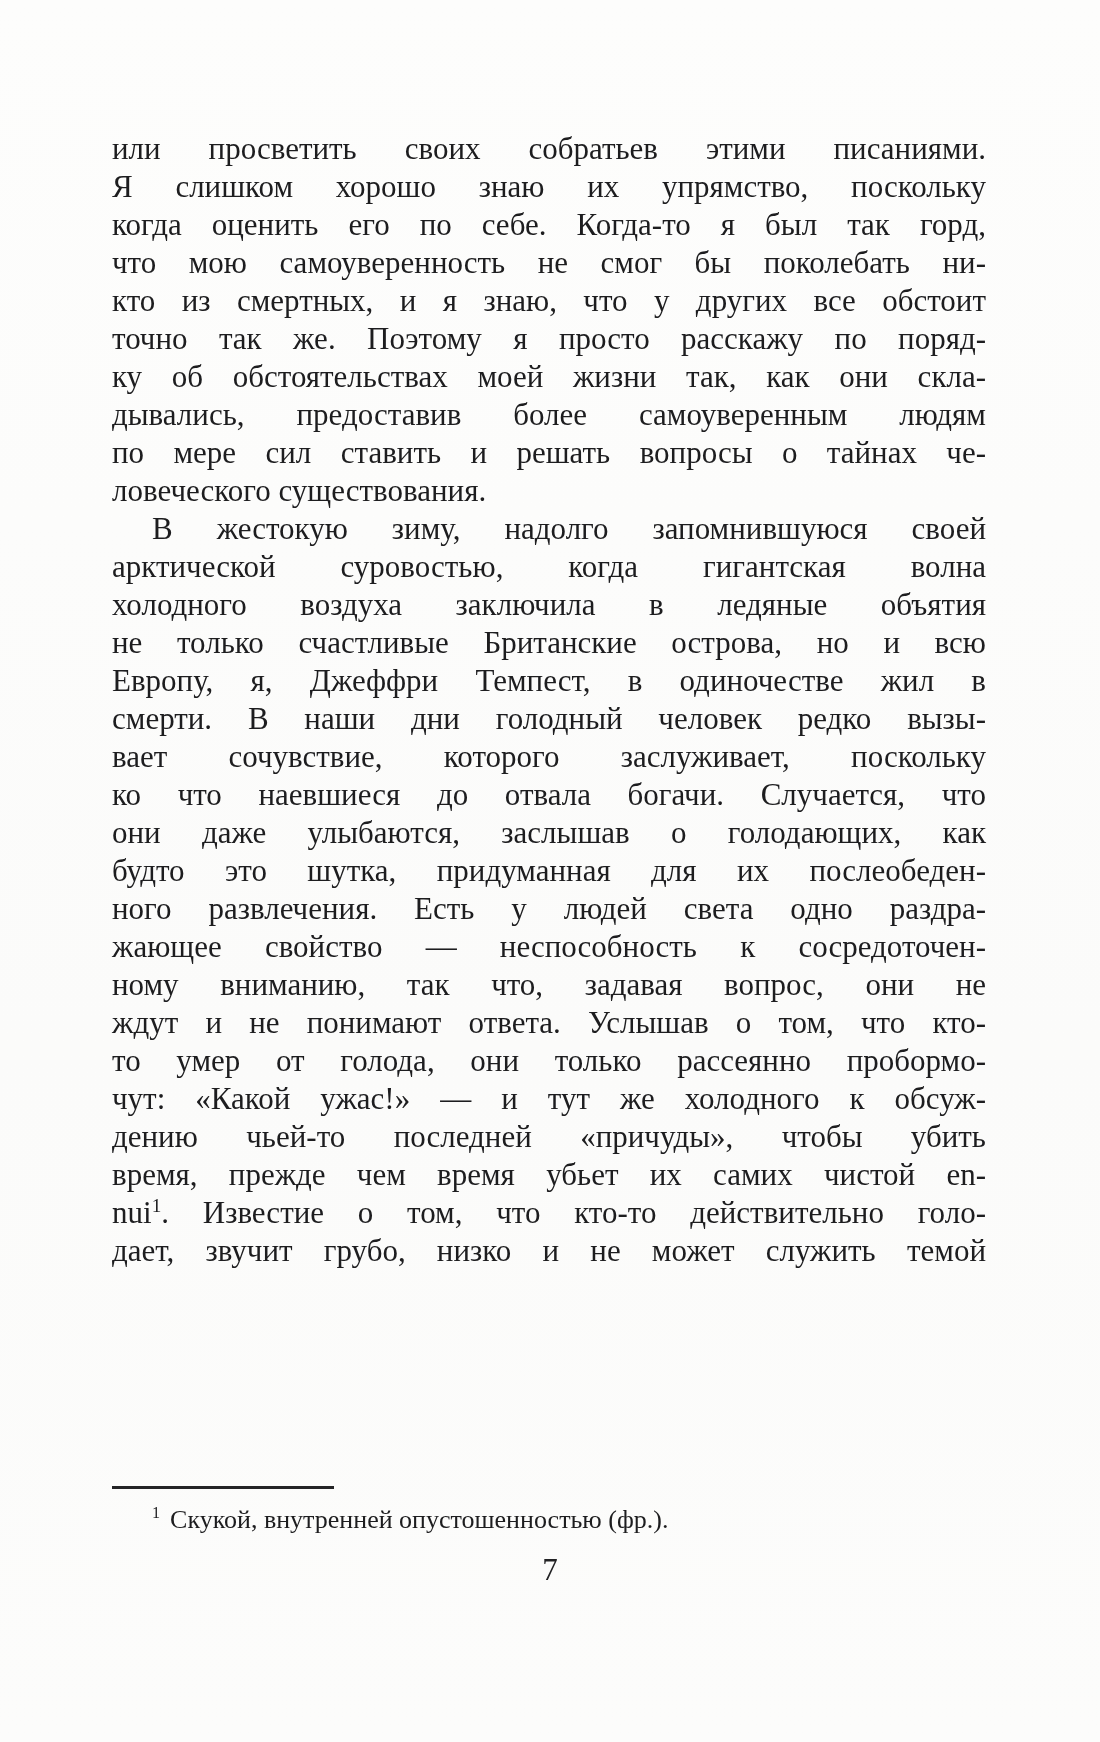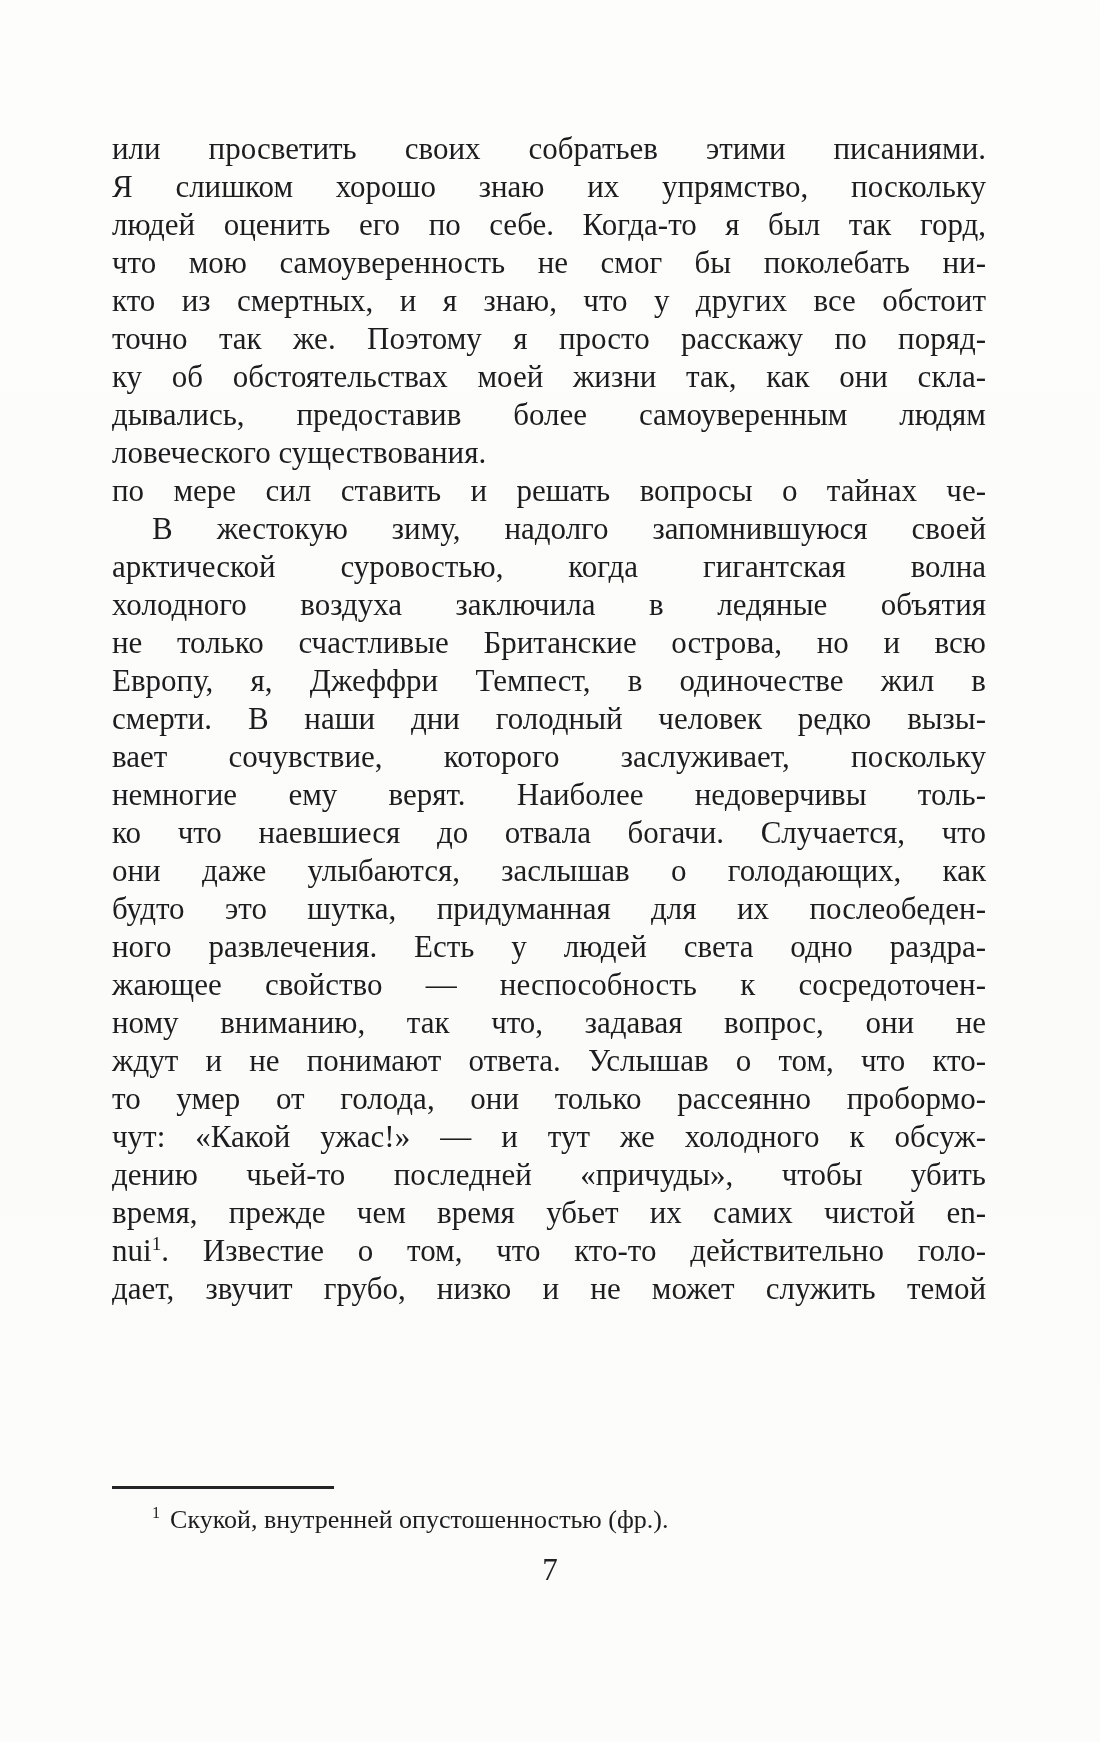--- a/index.html
+++ b/index.html
@@ -75,38 +75,37 @@
 </style>
 </head>
 <body>
 
 <div class="page">
 
   <div class="textblock">
     <div class="para">
         <div class="line"><span>или просветить своих собратьев этими писаниями.</span></div>
         <div class="line"><span>Я слишком хорошо знаю их упрямство, поскольку</span></div>
-        <div class="line"><span>людей оценить его по себе. Когда-то я был так горд,</span></div>
+        <div class="line"><span>когда оценить его по себе. Когда-то я был так горд,</span></div>
         <div class="line"><span>что мою самоуверенность не смог бы поколебать ни-</span></div>
         <div class="line"><span>кто из смертных, и я знаю, что у других все обстоит</span></div>
         <div class="line"><span>точно так же. Поэтому я просто расскажу по поряд-</span></div>
         <div class="line"><span>ку об обстоятельствах моей жизни так, как они скла-</span></div>
         <div class="line"><span>дывались, предоставив более самоуверенным людям</span></div>
+        <div class="line"><span>по мере сил ставить и решать вопросы о тайнах че-</span></div>
         <div class="line last"><span>ловеческого существования.</span></div>
-        <div class="line"><span>по мере сил ставить и решать вопросы о тайнах че-</span></div>
       </div>
     <div class="para">
         <div class="line indent"><span>В жестокую зиму, надолго запомнившуюся своей</span></div>
         <div class="line"><span>арктической суровостью, когда гигантская волна</span></div>
         <div class="line"><span>холодного воздуха заключила в ледяные объятия</span></div>
         <div class="line"><span>не только счастливые Британские острова, но и всю</span></div>
         <div class="line"><span>Европу, я, Джеффри Темпест, в одиночестве жил в</span></div>
         <div class="line"><span>смерти. В наши дни голодный человек редко вызы-</span></div>
         <div class="line"><span>вает сочувствие, которого заслуживает, поскольку</span></div>
-        <div class="line"><span>немногие ему верят. Наиболее недоверчивы толь-</span></div>
         <div class="line"><span>ко что наевшиеся до отвала богачи. Случается, что</span></div>
         <div class="line"><span>они даже улыбаются, заслышав о голодающих, как</span></div>
         <div class="line"><span>будто это шутка, придуманная для их послеобеден-</span></div>
         <div class="line"><span>ного развлечения. Есть у людей света одно раздра-</span></div>
         <div class="line"><span>жающее свойство — неспособность к сосредоточен-</span></div>
         <div class="line"><span>ному вниманию, так что, задавая вопрос, они не</span></div>
         <div class="line"><span>ждут и не понимают ответа. Услышав о том, что кто-</span></div>
         <div class="line"><span>то умер от голода, они только рассеянно пробормо-</span></div>
         <div class="line"><span>чут: «Какой ужас!» — и тут же холодного к обсуж-</span></div>
         <div class="line"><span>дению чьей-то последней «причуды», чтобы убить</span></div>

